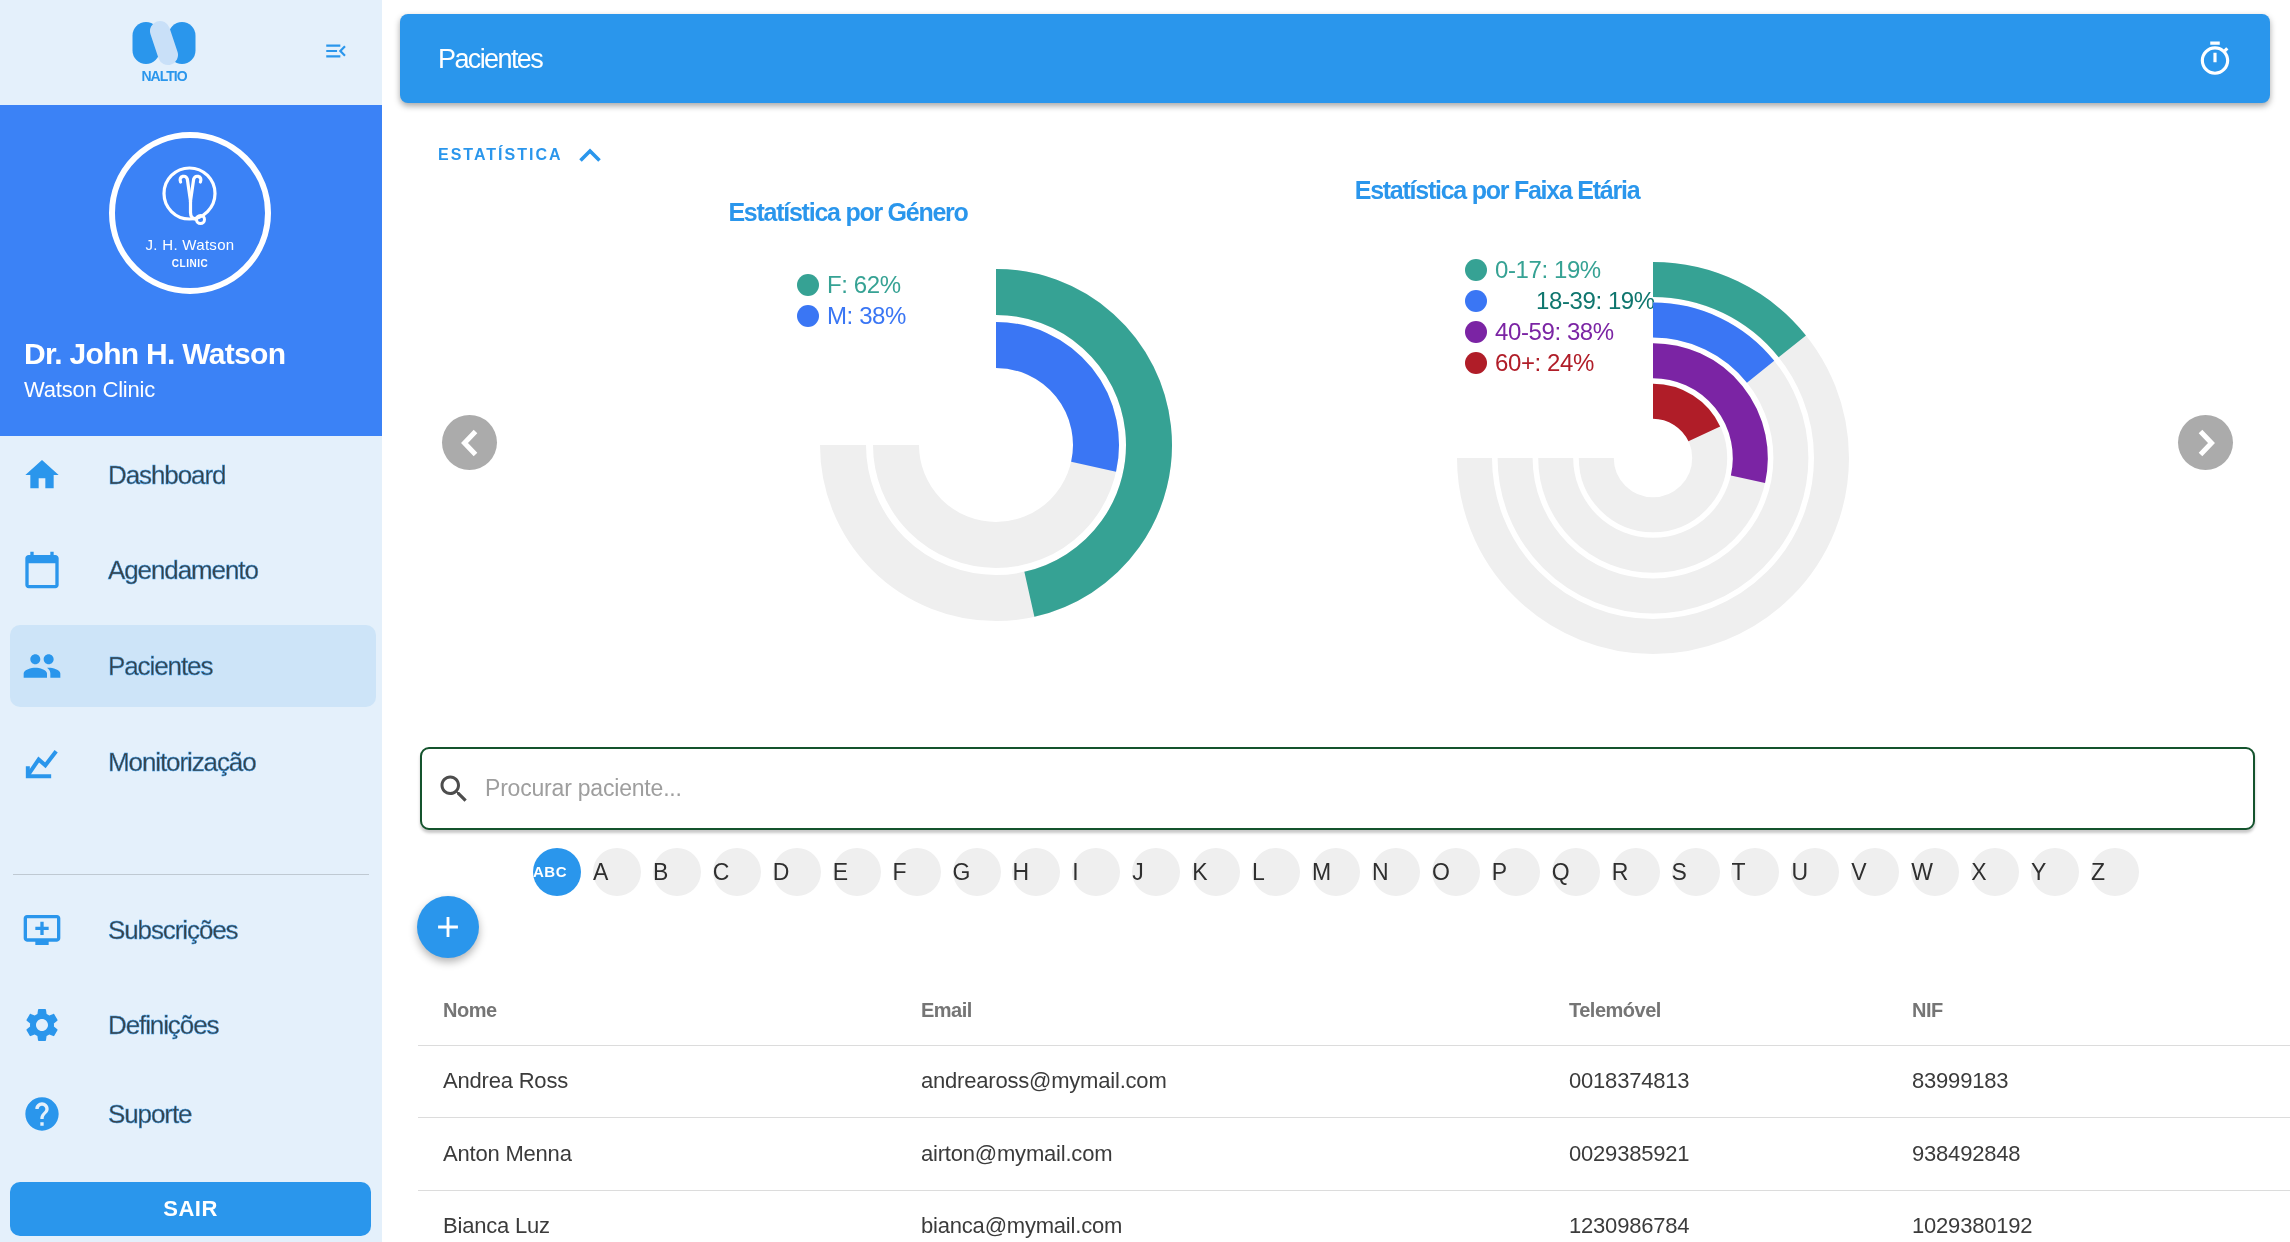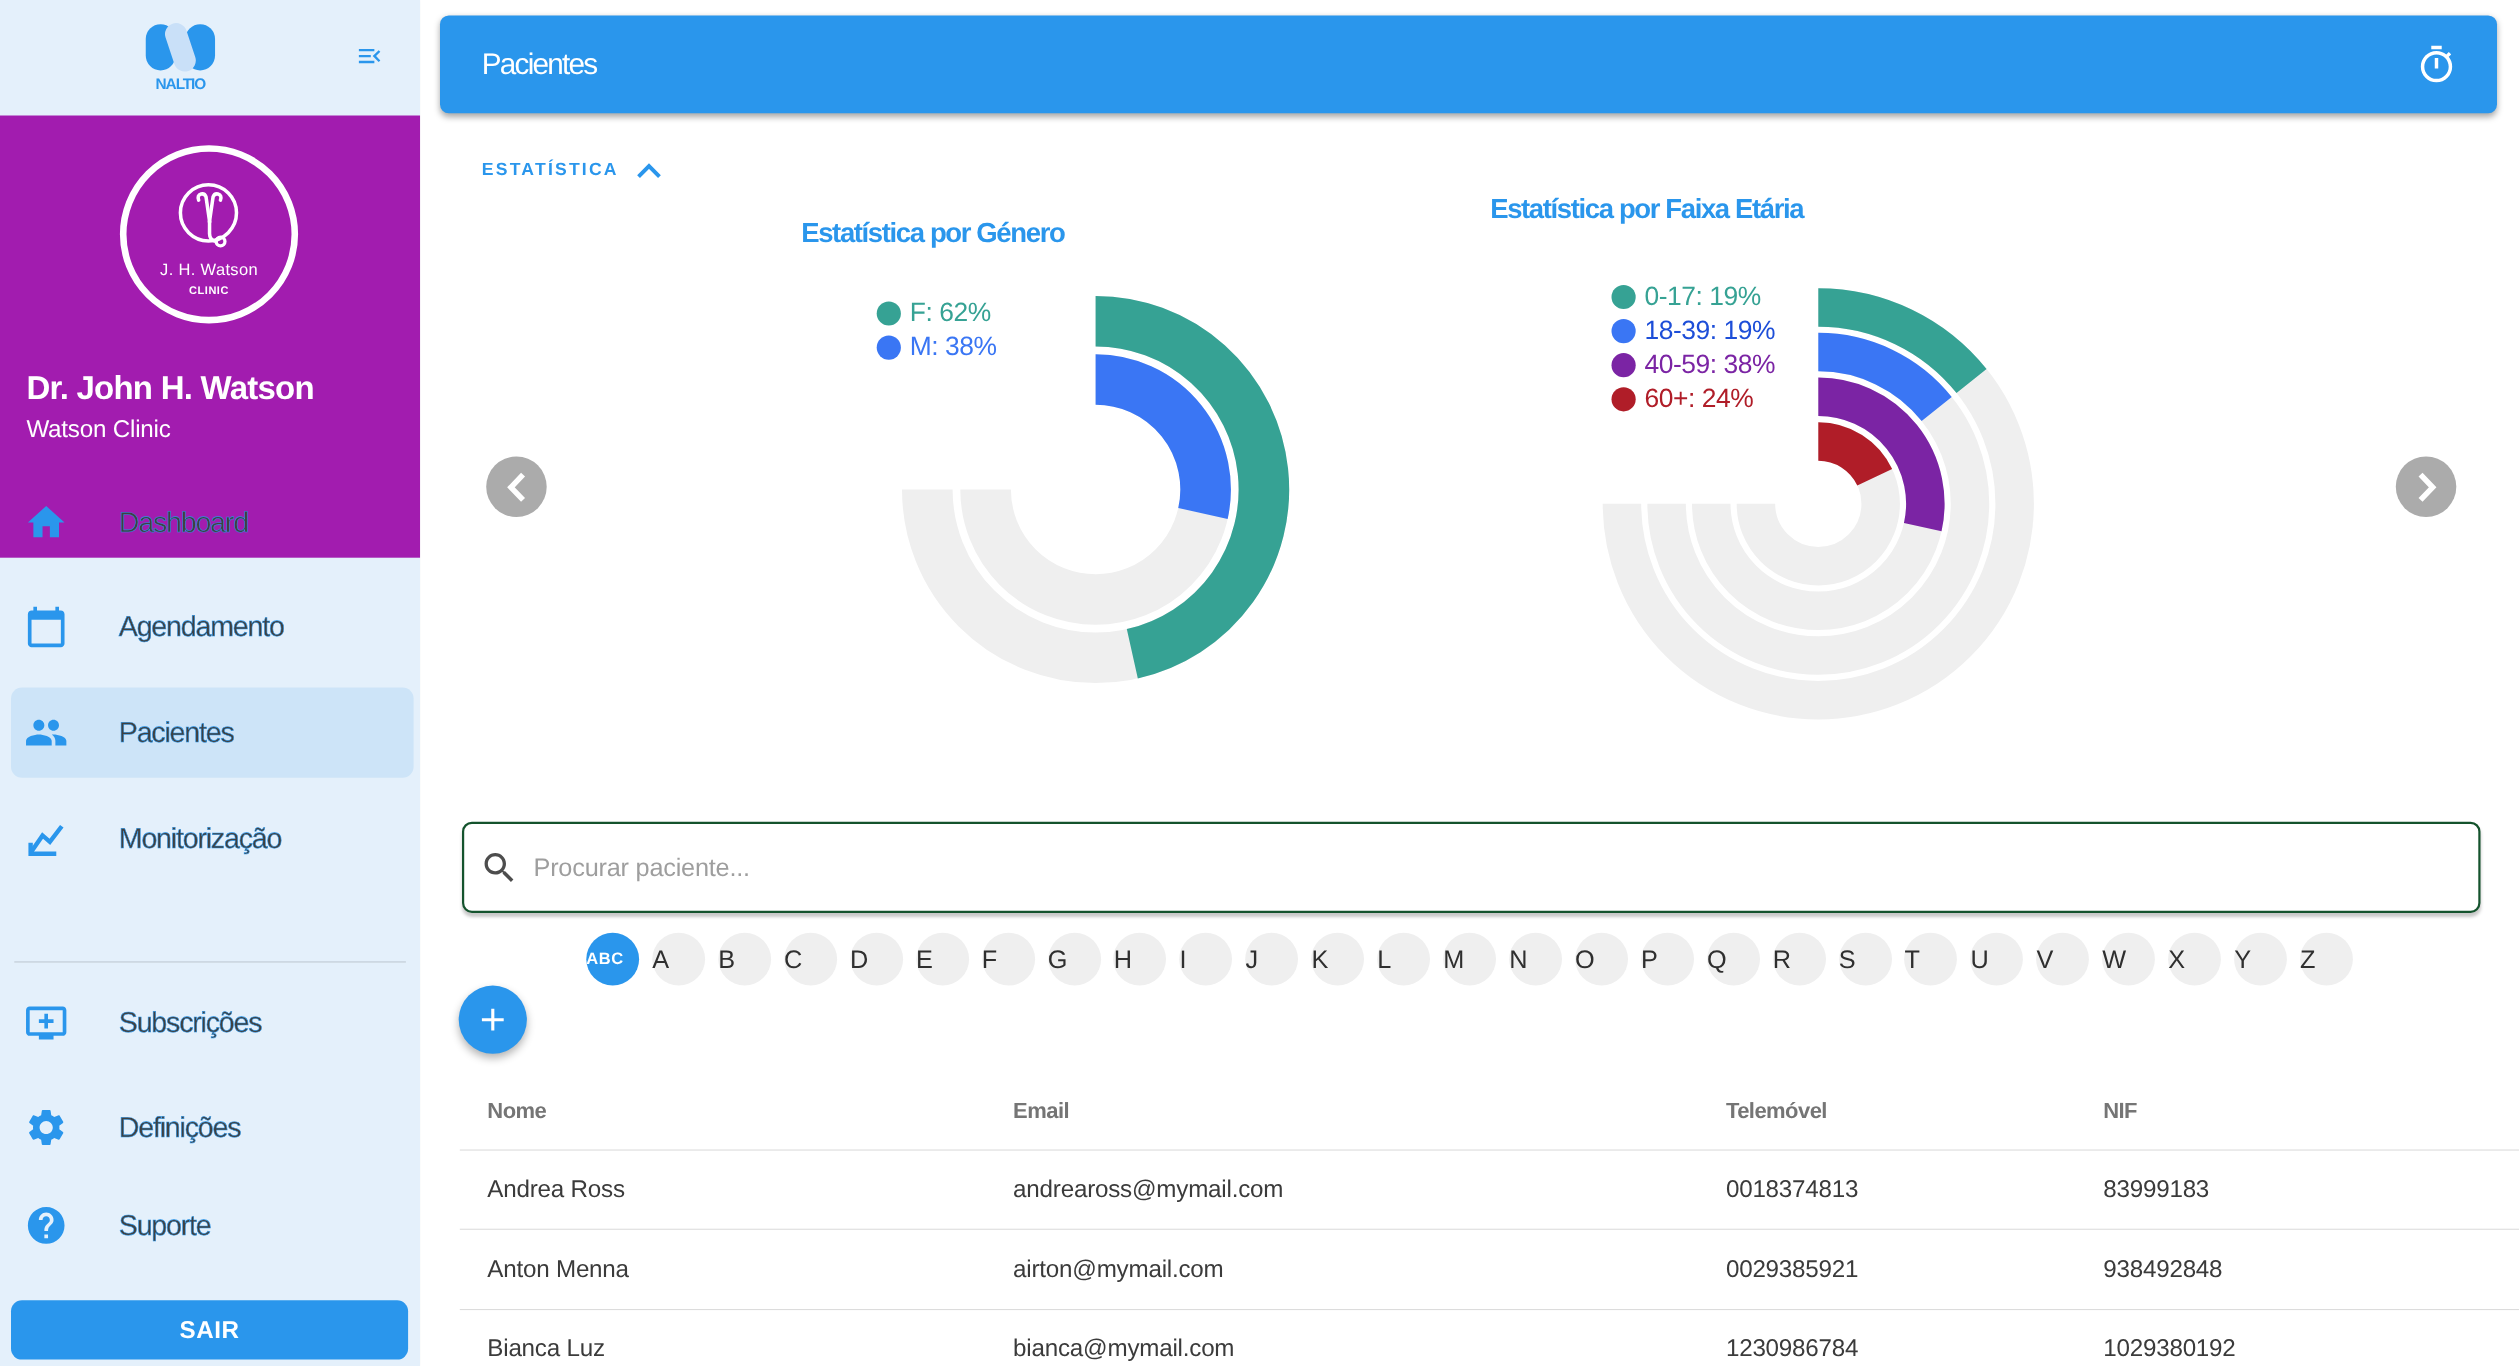--- a/index.html
+++ b/index.html
@@ -9,21 +9,21 @@
 
   
   .sidebar { position:absolute; left:0; top:0; width:382px; height:1242px;
              background:#E4F0FB; box-shadow:1px 0 3px rgba(0,0,0,.12); }
   .sidebar-top { position:absolute; left:0; top:0; width:382px; height:105px; background:#E4F0FB; }
   .brand { position:absolute; left:164px; top:20px; transform:translateX(-50%); text-align:center; }
   .brand svg { display:block; margin:0 auto; }
   .brand-name { color:#2A96EC; font-size:14px; font-weight:bold; letter-spacing:-1px; margin-top:2px; }
   .menu-toggle { position:absolute; left:320px; top:38px; width:32px; height:28px;
                  background:none; border:none; cursor:pointer; }
-  .profile { position:absolute; left:0; top:105px; width:382px; height:402px; background:#a21caf; }
+  .profile { position:absolute; left:0; top:105px; width:382px; height:331px; background:#3b82f6; }
   .avatar { position:absolute; left:108px; top:26px; width:164px; height:164px; }
   .profile-name { position:absolute; left:24px; top:232px; color:#fff; font-size:30px; font-weight:bold; letter-spacing:-0.7px; }
   .profile-clinic { position:absolute; left:24px; top:272px; color:#fff; font-size:22px; letter-spacing:-0.2px; }
 
   .nav-item { position:absolute; left:10px; width:366px; height:82px; border-radius:10px; cursor:pointer; }
   .nav-item.active { background:#CDE4F8; }
   .nav-item .nav-icon { position:absolute; left:12px; top:50%; transform:translateY(-50%); width:40px; height:40px; }
   .nav-item .nav-label { position:absolute; left:98px; top:50%; transform:translateY(-50%);
                          color:#404040; font-size:26px; letter-spacing:-1.1px; -webkit-text-stroke:0.5px #2A96EC; }
   .nav-divider { position:absolute; left:13px; width:356px; height:0; border:none;
@@ -224,21 +224,21 @@
           <path d="M 200 100 A 100 100 0 0 1 297.5916761938747 221.81432413965425" fill="none" stroke="#3A76F4" stroke-width="46"></path>
         </svg>
         <div class="chart-title" style="left: 1115px; top: 176px;">Estatística por Faixa Etária</div>
         <div class="legend" style="left: 1083px; top: 254.5px;">
           <div class="legend-row">
             <span class="legend-dot" style="background: rgb(54, 162, 148);"></span>
             <span class="legend-text" style="color: rgb(54, 162, 148);">0-17: 19%</span>
           </div>
           <div class="legend-row">
             <span class="legend-dot" style="background: rgb(58, 118, 244);"></span>
-            <span class="legend-text" style="color: #1d4ed8;">18-39: 19%</span>
+            <span class="legend-text" style="color: #0f766e; margin-left: 41px;">18-39: 19%</span>
           </div>
           <div class="legend-row">
             <span class="legend-dot" style="background: rgb(123, 36, 164);"></span>
             <span class="legend-text" style="color: rgb(123, 36, 164);">40-59: 38%</span>
           </div>
           <div class="legend-row">
             <span class="legend-dot" style="background: rgb(176, 29, 40);"></span>
             <span class="legend-text" style="color: rgb(176, 29, 40);">60+: 24%</span>
           </div>
         </div>

